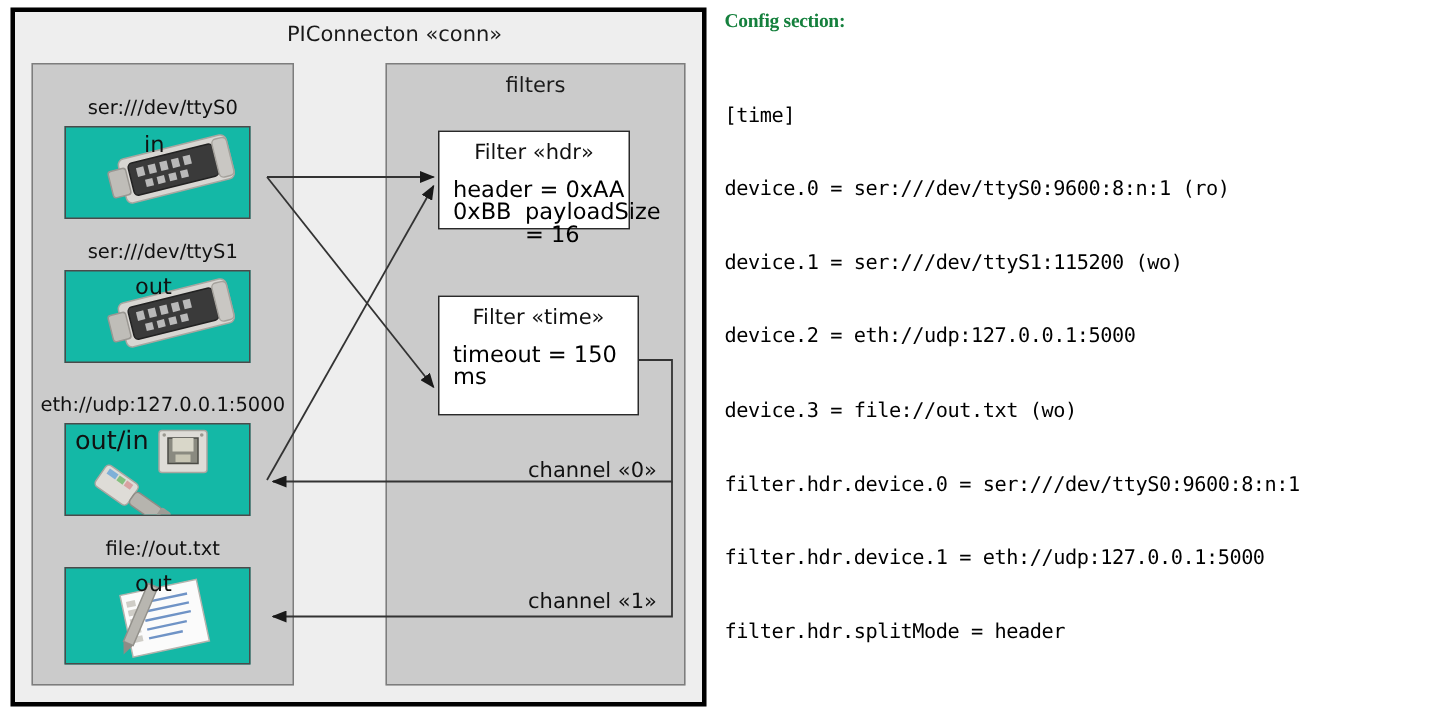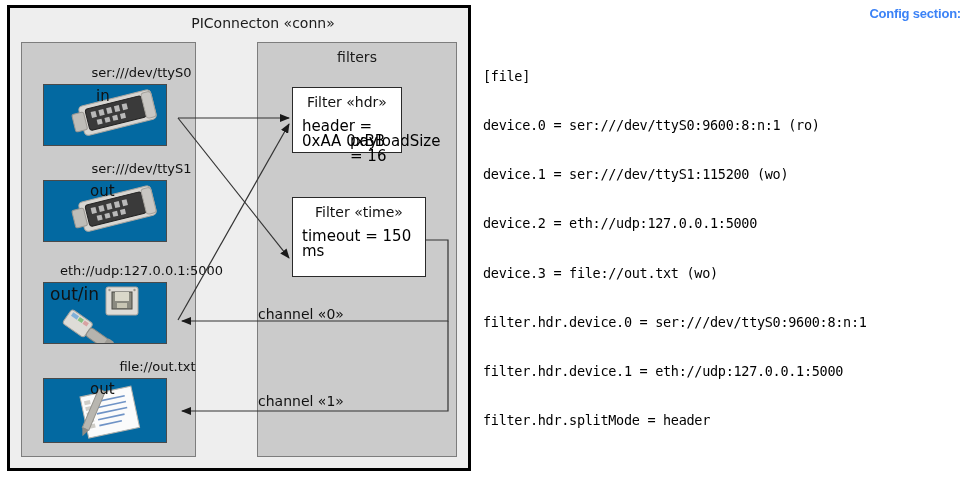--- a/index.html
+++ b/index.html
@@ -14,41 +14,41 @@
 
   .panel{position:absolute;background:#cbcbcb;border:1px solid #7d7d7d;
          box-sizing:border-box;}
   .panel-title{position:absolute;left:0;top:6px;width:100%;text-align:center;
                font-size:14px;color:#1a1a1a;}
 
   .devices-panel{left:11px;top:34px;width:175px;height:415px;}
   .filters-panel{left:247px;top:34px;width:200px;height:415px;}
 
   .dev-label{position:absolute;font-size:13px;color:#111;text-align:center;
-             white-space:nowrap;padding-left:33px;}
-  .dev-box{position:absolute;background:#0369a1;border:1px solid #4a4a4a;
+             white-space:nowrap;}
+  .dev-box{position:absolute;background:#14b8a6;border:1px solid #4a4a4a;
            box-sizing:border-box;overflow:hidden;}
   .dev-io{position:absolute;font-size:15px;color:#111;}
 
   .filter-box{position:absolute;background:#ffffff;border:1px solid #2a2a2a;
               box-sizing:border-box;}
   .filter-title{position:absolute;left:0;top:6px;width:100%;text-align:center;
                 font-size:14px;color:#111;}
   .filter-props{position:absolute;left:9px;top:31px;font-size:15px;color:#000000;
                 line-height:15px;}
 
-  .chan-label{position:absolute;font-size:14px;color:#111;text-align:left;}
+  .chan-label{position:absolute;font-size:14px;color:#111;text-align:center;margin-left:44px;}
 
   svg.overlay{position:absolute;left:0;top:0;width:964px;height:484px;
               pointer-events:none;}
 
   
   .config{position:absolute;left:483px;top:6px;width:478px;}
-  .config-heading{font-family:Liberation Sans, sans-serif;font-weight:bold;
-                  font-size:13px;color:#3b82f6;letter-spacing:-0.2px;text-align:right;}
+  .config-heading{font-family:Liberation Serif, serif;font-weight:bold;
+                  font-size:13px;color:#15803d;letter-spacing:-0.2px;}
   .config-body{margin-top:14px;font-family:"DejaVu Sans Mono",monospace;
                font-size:13.5px;line-height:16.4px;color:#000;
                white-space:pre;letter-spacing:-0.3px;}
   .config-body div{height:16.4px;}
 </style>
 </head>
 <body>
 
 <div id="root">
 
@@ -119,21 +119,21 @@
             <rect x="0" y="0" width="26" height="17" rx="3" fill="#dedcd7" stroke="#a9a6a0"></rect>
             <rect x="3" y="2" width="7" height="4" fill="#7fb0d8"></rect>
             <rect x="11" y="2" width="5" height="4" fill="#83c07f"></rect>
             <rect x="17" y="2" width="5" height="4" fill="#d8a2a2"></rect>
             <rect x="26" y="4" width="22" height="10" rx="3" fill="#b6b4ae" stroke="#8f8d87"></rect>
             <rect x="46" y="3" width="8" height="12" rx="2" fill="#9d9b95"></rect>
           </g>
         </svg>
       </div>
 
-      <div class="dev-label" style="left:16px;top:316px;width:100%;">file://out.txt</div>
+      <div class="dev-label" style="left:0;top:316px;width:100%;">file://out.txt</div>
       <div class="dev-box" style="left:21px;top:335px;width:124px;height:65px;">
         <div class="dev-io" style="left:46px;top:1px;">out</div>
         <svg width="124" height="65">
           <g transform="translate(36,18) rotate(-12)">
             <rect x="0" y="0" width="52" height="42" fill="#fbfbfb" stroke="#b5b3ad"></rect>
             <g stroke="#6f93c6" stroke-width="1.6">
               <line x1="13" y1="8" x2="44" y2="8"></line>
               <line x1="13" y1="14" x2="44" y2="14"></line>
               <line x1="13" y1="20" x2="44" y2="20"></line>
               <line x1="13" y1="26" x2="40" y2="26"></line>
@@ -151,21 +151,21 @@
               <polygon points="0,42 7,42 3.5,50" fill="#8e8c86"></polygon>
             </g>
           </g>
         </svg>
       </div>
     </div>
 
     <div class="panel filters-panel">
       <div class="panel-title">filters</div>
 
-      <div class="filter-box" style="left:34px;top:44px;width:110px;height:66px;">
+      <div class="filter-box" style="left:34px;top:44px;width:128px;height:66px;">
         <div class="filter-title">Filter «hdr»</div>
         <div class="filter-props">header = 0xAA 0xBB</div>
         <div class="filter-props" style="top:46px;margin-left:48px;">payloadSize = 16</div>
       </div>
 
       <div class="filter-box" style="left:34px;top:154px;width:134px;height:80px;">
         <div class="filter-title">Filter «time»</div>
         <div class="filter-props">timeout = 150 ms</div>
       </div>
 
@@ -190,21 +190,21 @@
         <path d="M416,232 L438,232 L438,313 L172,313" marker-end="url(#ah)"></path>
 
         <path d="M438,313 L438,403 L172,403" marker-end="url(#ah)"></path>
       </g>
     </svg>
   </div>
 
   <div class="config">
     <div class="config-heading">Config section:</div>
     <div class="config-body">
-      <div>[file]</div>
+      <div>[time]</div>
       <div>device.0 = ser:///dev/ttyS0:9600:8:n:1 (ro)</div>
       <div>device.1 = ser:///dev/ttyS1:115200 (wo)</div>
       <div>device.2 = eth://udp:127.0.0.1:5000</div>
       <div>device.3 = file://out.txt (wo)</div>
       <div>filter.hdr.device.0 = ser:///dev/ttyS0:9600:8:n:1</div>
       <div>filter.hdr.device.1 = eth://udp:127.0.0.1:5000</div>
       <div>filter.hdr.splitMode = header</div>
       
       
       

